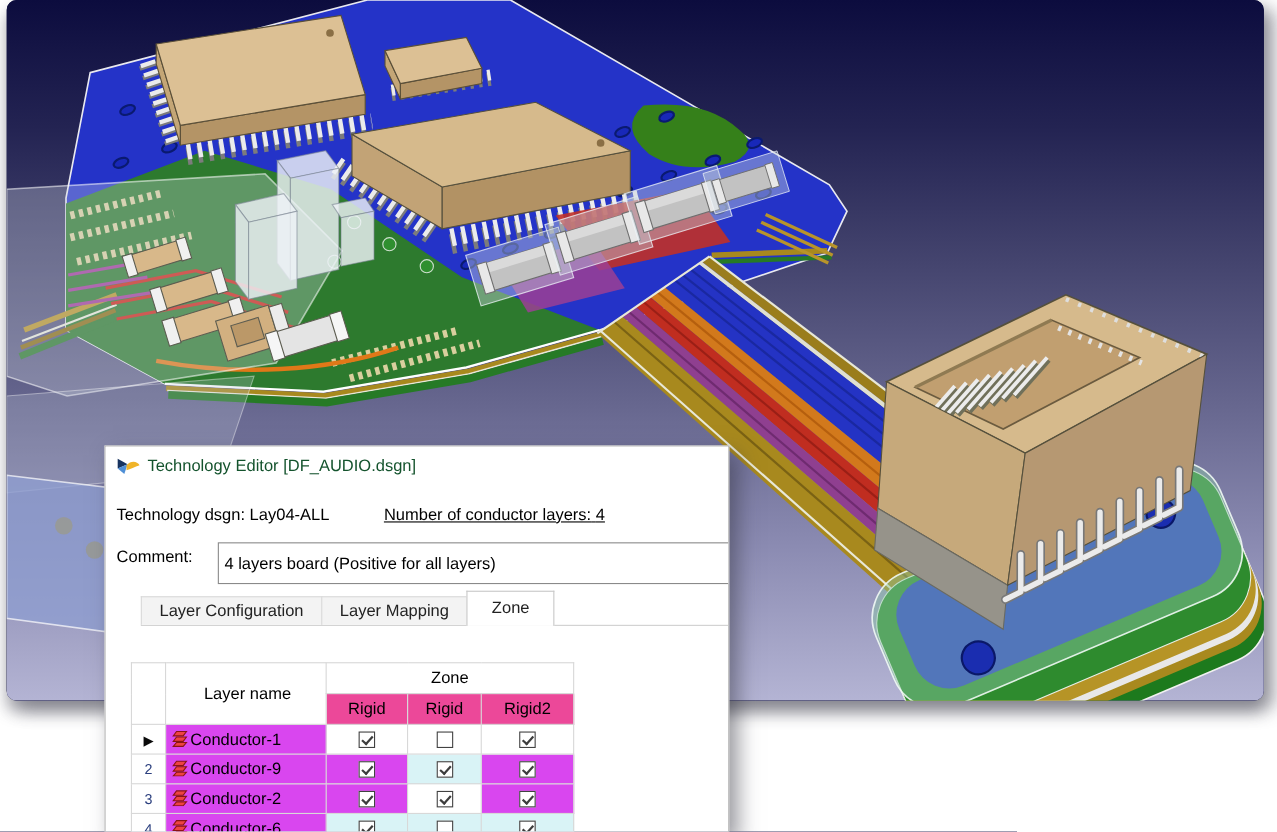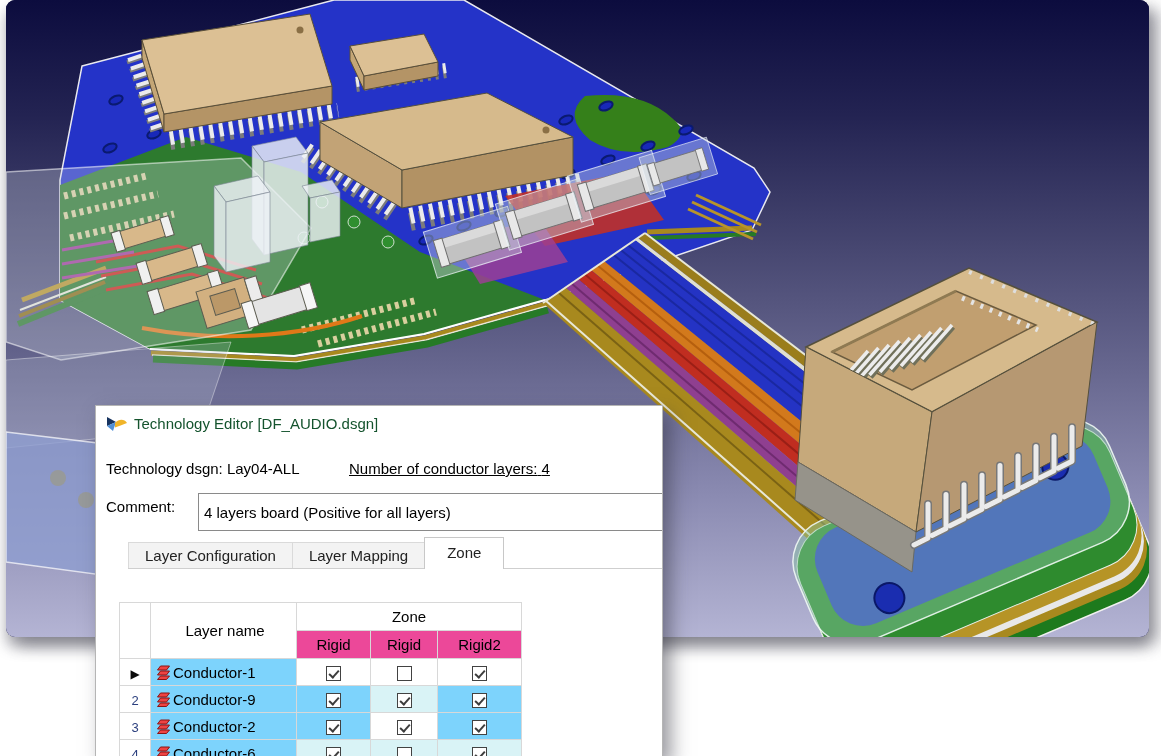--- a/index.html
+++ b/index.html
@@ -51,21 +51,21 @@
   
   .grid{position:absolute;left:23px;top:172px;border-collapse:collapse;background:#fff;margin-top:24px;}
   .grid td{border:1px solid #d8d8d8;padding:0;vertical-align:middle;text-align:center;
            font-size:15px;color:#000;box-sizing:border-box;}
   .grid{border:1px solid #6f6f6f;}
   td.selcell{width:31px;background:#fff;}
   td.namecell{width:146px;text-align:left;padding-left:3px;white-space:nowrap;}
   td.zhead{height:28px;background:#fff;}
   td.subhead{height:28px;background:#ec4899;}
   td.datacell{height:27px;}
-  .bg-cream{background:#7dd3fc;}
+  .bg-cream{background:#d946ef;}
   .bg-cyan{background:#d9f3f6;}
   .bg-white{background:#ffffff;}
   .rownum{color:#2b3f7e;font-size:13px;}
   .rowmarker{color:#0a0a0a;font-size:12px;}
   .layericon{vertical-align:-2px;margin-right:2px;}
   .checkbox{
     display:inline-block;width:15px;height:15px;border:1px solid #424242;background:#fff;
     position:relative;vertical-align:middle;box-sizing:border-box;
   }
   .checkbox.checked::after{

